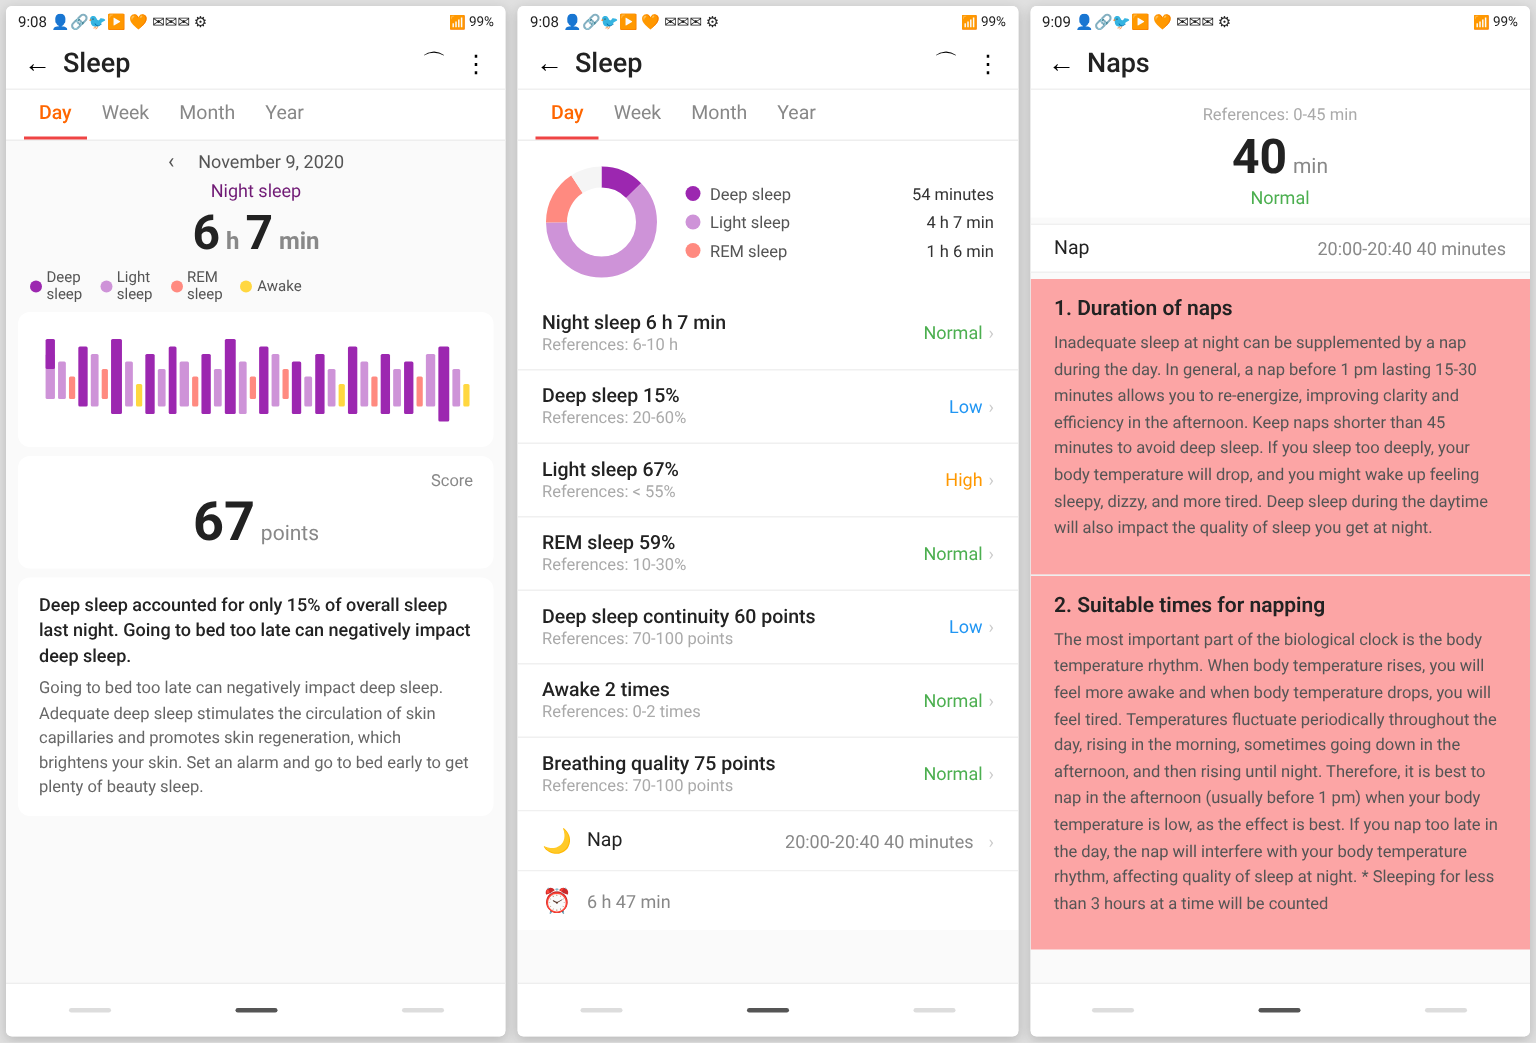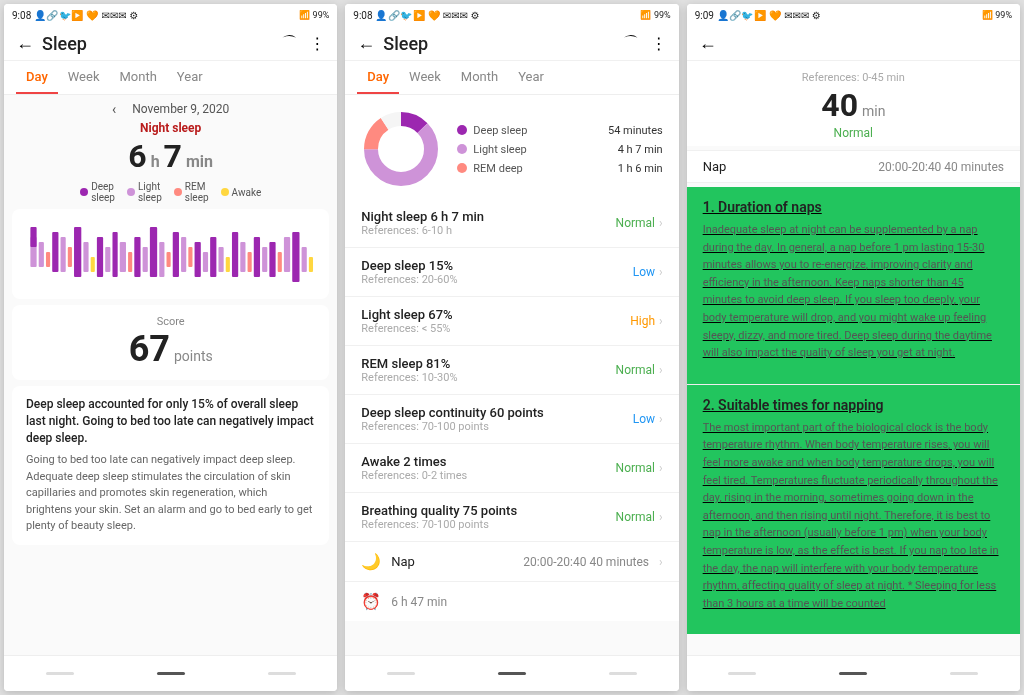--- a/index.html
+++ b/index.html
@@ -84,36 +84,35 @@
       align-items: center;
       justify-content: center;
       padding: 6px 0 2px 0;
       font-size: 12px;
       color: #555;
       gap: 16px;
     }
     .night-sleep-label {
       text-align: center;
       font-size: 12px;
-      color: #b91c1c;
+      color: #701a75;
       margin-top: 2px;
-      font-weight: bold;
     }
     .sleep-time-big {
       text-align: center;
       font-size: 32px;
       font-weight: bold;
       color: #222;
       margin: 2px 0;
     }
     .sleep-legend {
       display: flex;
-      justify-content: center;
+      justify-content: flex-start;
       gap: 12px;
-      margin: 6px 4px;
+      margin: 6px 16px;
     }
     .legend-item {
       display: flex;
       align-items: center;
       gap: 3px;
       font-size: 10px;
       color: #555;
     }
     .legend-dot {
       width: 8px; height: 8px;
@@ -137,21 +136,21 @@
       margin-top: 2px;
       padding: 0 4px;
     }
     .score-card {
       background: #fff;
       margin: 6px 8px;
       border-radius: 8px;
       padding: 10px 14px;
       text-align: center;
     }
-    .score-label { font-size: 11px; color: #888; }
+    .score-label { font-size: 11px; color: #888; text-align: right; }
     .score-value { font-size: 36px; font-weight: bold; color: #222; }
     .score-unit { font-size: 14px; color: #888; }
     .advice-card {
       background: #fff;
       margin: 6px 8px;
       border-radius: 8px;
       padding: 10px 14px;
     }
     .advice-highlight {
       font-size: 12px;
@@ -254,24 +253,23 @@
       padding: 8px 16px;
       background: #fff;
       border-top: 1px solid #f0f0f0;
       border-bottom: 1px solid #f0f0f0;
       margin-top: 4px;
     }
     .naps-entry-label { font-size: 13px; color: #222; flex: 1; }
     .naps-entry-time { font-size: 12px; color: #888; }
 
     .naps-article {
-      background: #22c55e;
+      background: #fca5a5;
       margin-top: 4px;
       padding: 12px 16px;
-      text-decoration: underline;
     }
     .article-heading {
       font-size: 14px;
       font-weight: 600;
       color: #222;
       margin-bottom: 6px;
     }
     .article-body {
       font-size: 11px;
       color: #555;
@@ -469,21 +467,21 @@
           <span>Deep sleep</span>
           <span class="donut-legend-val">54 minutes</span>
         </div>
         <div class="donut-legend-item">
           <span class="donut-legend-dot" style="background:#CE93D8;"></span>
           <span>Light sleep</span>
           <span class="donut-legend-val">4 h 7 min</span>
         </div>
         <div class="donut-legend-item">
           <span class="donut-legend-dot" style="background:#FF8A80;"></span>
-          <span>REM deep</span>
+          <span>REM sleep</span>
           <span class="donut-legend-val">1 h 6 min</span>
         </div>
       </div>
     </div>
 
     <div class="metrics-list">
 
       <div class="metric-row">
         <div class="metric-left">
           <div class="metric-name">Night sleep  6 h 7 min</div>
@@ -512,21 +510,21 @@
           <div class="metric-ref">References: &lt; 55%</div>
         </div>
         <div class="metric-right">
           <span class="metric-status-high">High</span>
           <span class="chevron">›</span>
         </div>
       </div>
 
       <div class="metric-row">
         <div class="metric-left">
-          <div class="metric-name">REM sleep  81%</div>
+          <div class="metric-name">REM sleep  59%</div>
           <div class="metric-ref">References: 10-30%</div>
         </div>
         <div class="metric-right">
           <span class="metric-status-normal">Normal</span>
           <span class="chevron">›</span>
         </div>
       </div>
 
       <div class="metric-row">
         <div class="metric-left">
@@ -589,20 +587,21 @@
       <span>👤🔗🐦▶️ 🧡 ✉✉✉ ⚙</span>
     </div>
     <div class="status-bar-right">
       <span>📶</span>
       <span>99%</span>
     </div>
   </div>
 
   <div class="app-header">
     <span style="font-size:18px;cursor:pointer;">←</span>
+    <span class="app-header-title">Naps</span>
   </div>
 
   <div class="panel3-content">
     <div class="naps-top">
       <div class="naps-ref">References: 0-45 min</div>
       <div>
         <span class="naps-value-big">40</span>
         <span class="naps-unit">min</span>
       </div>
       <div class="naps-status">Normal</div>

